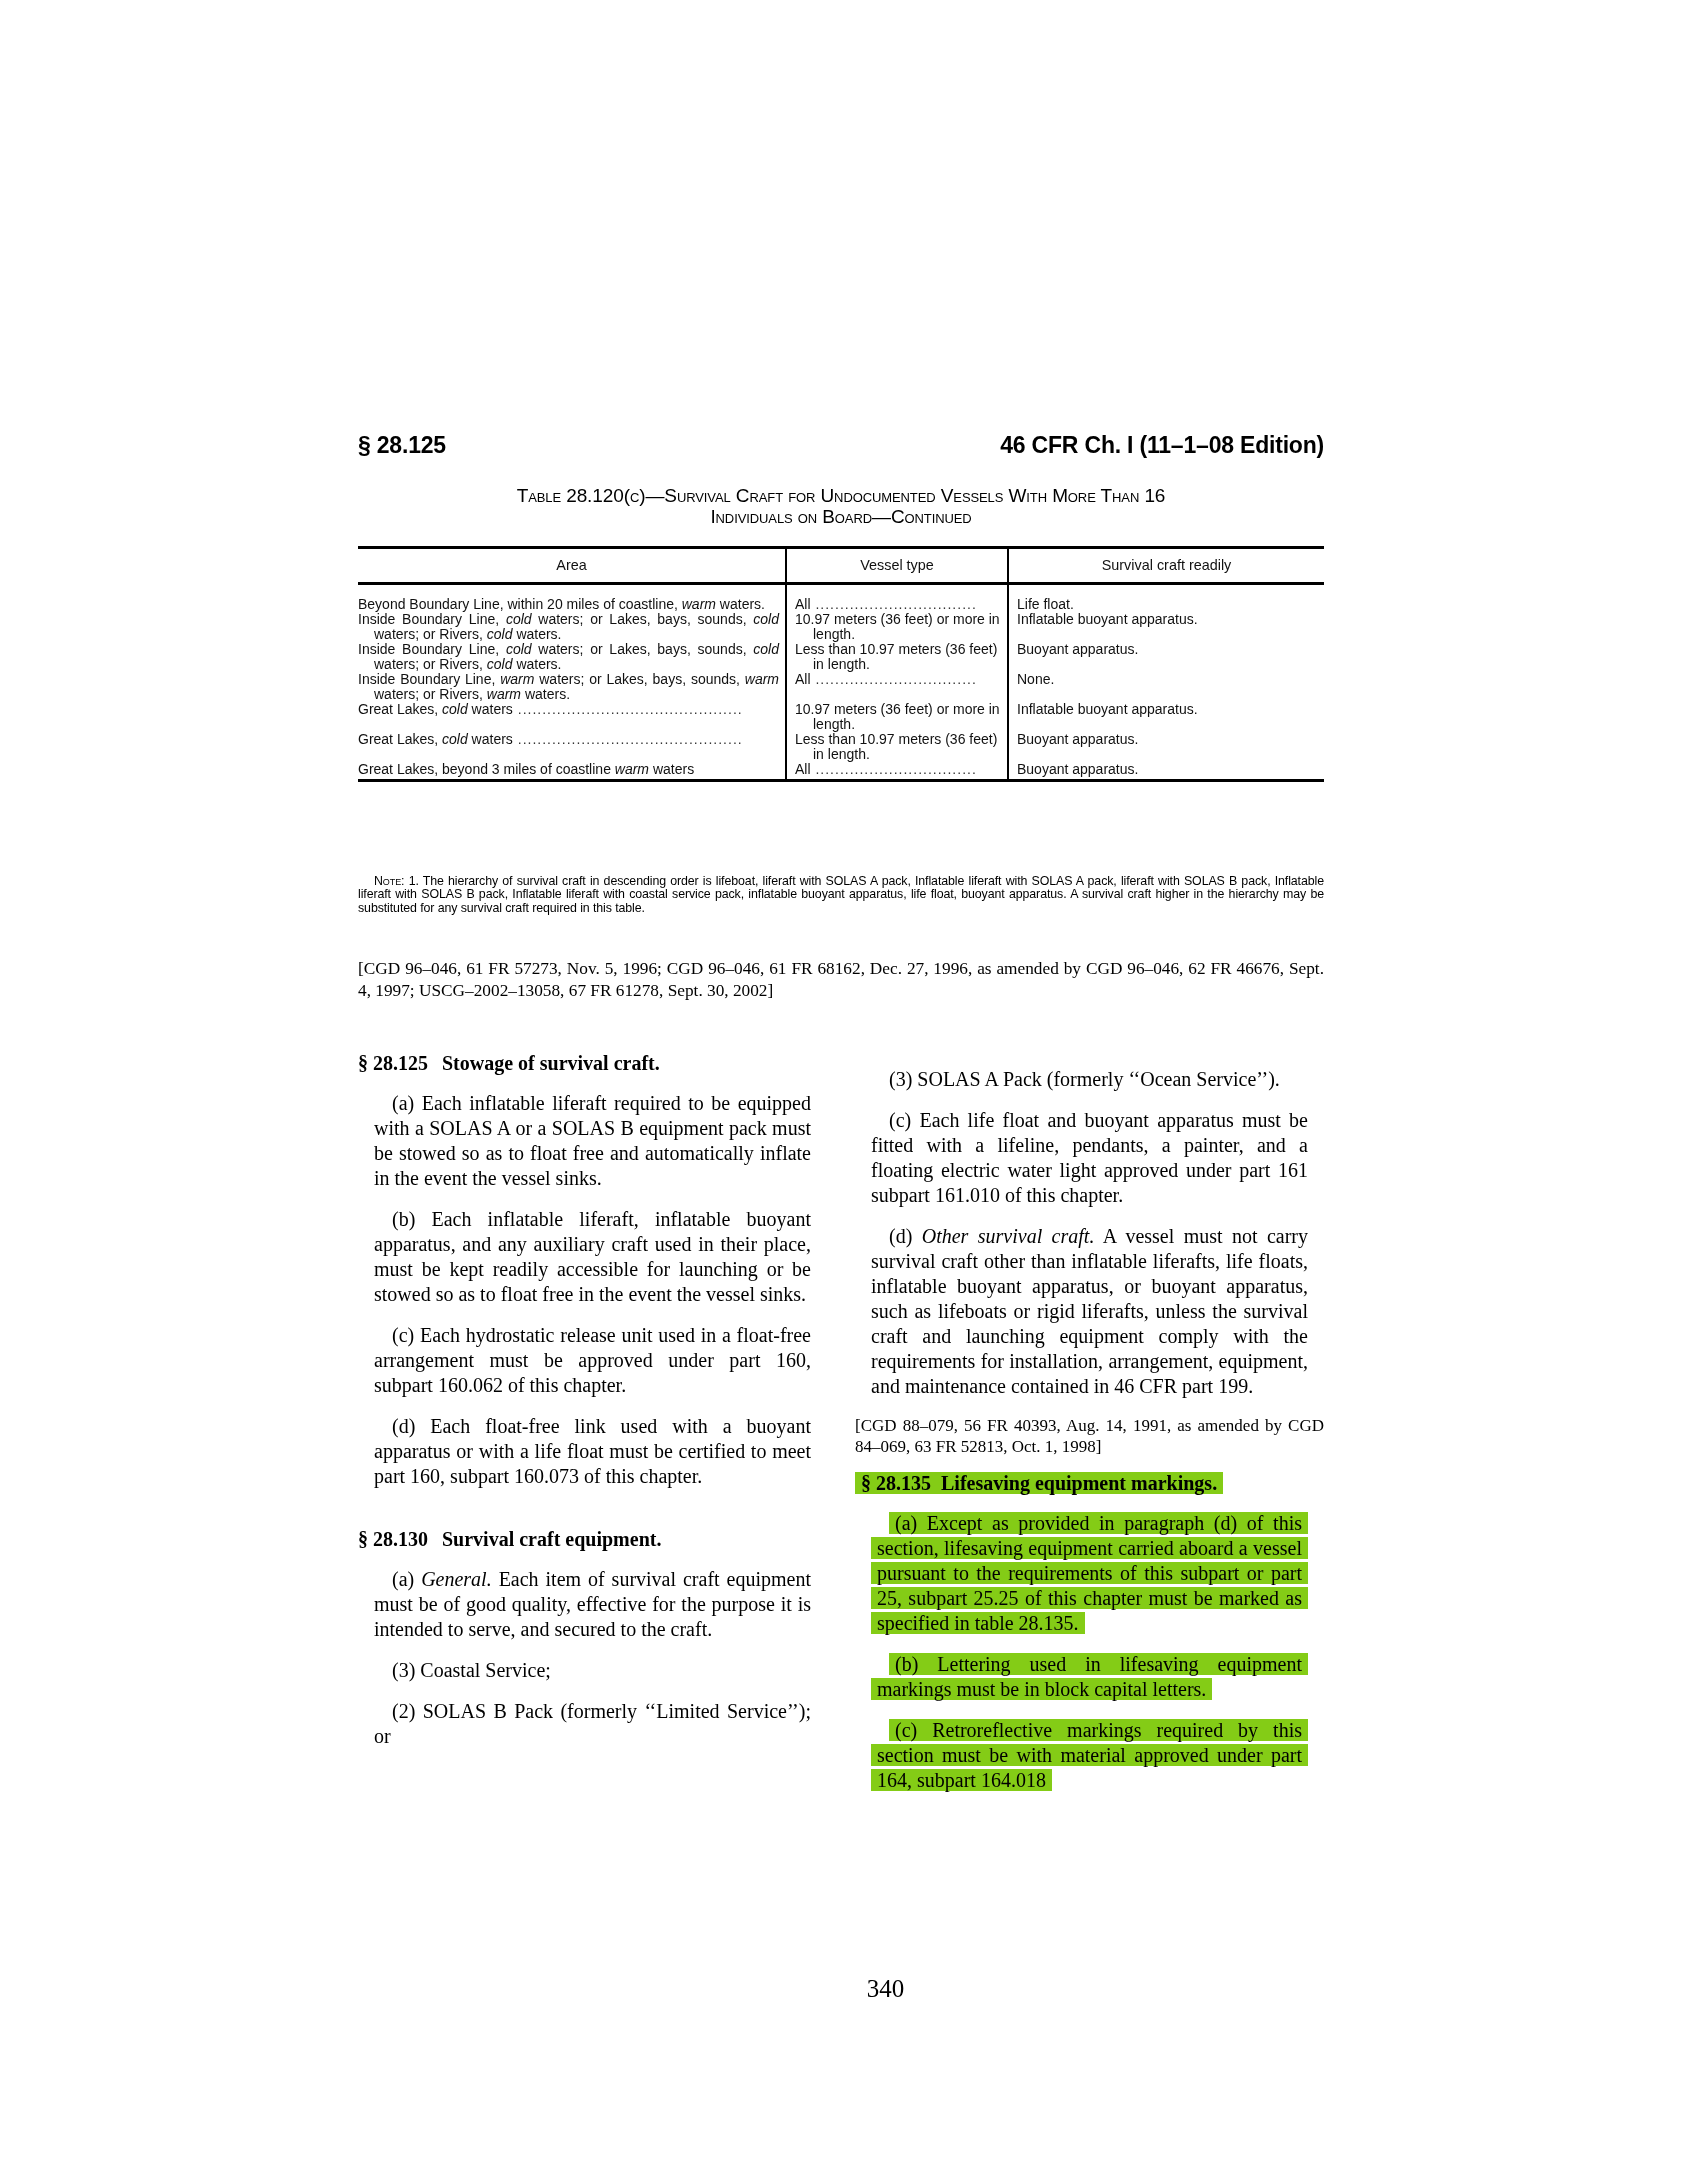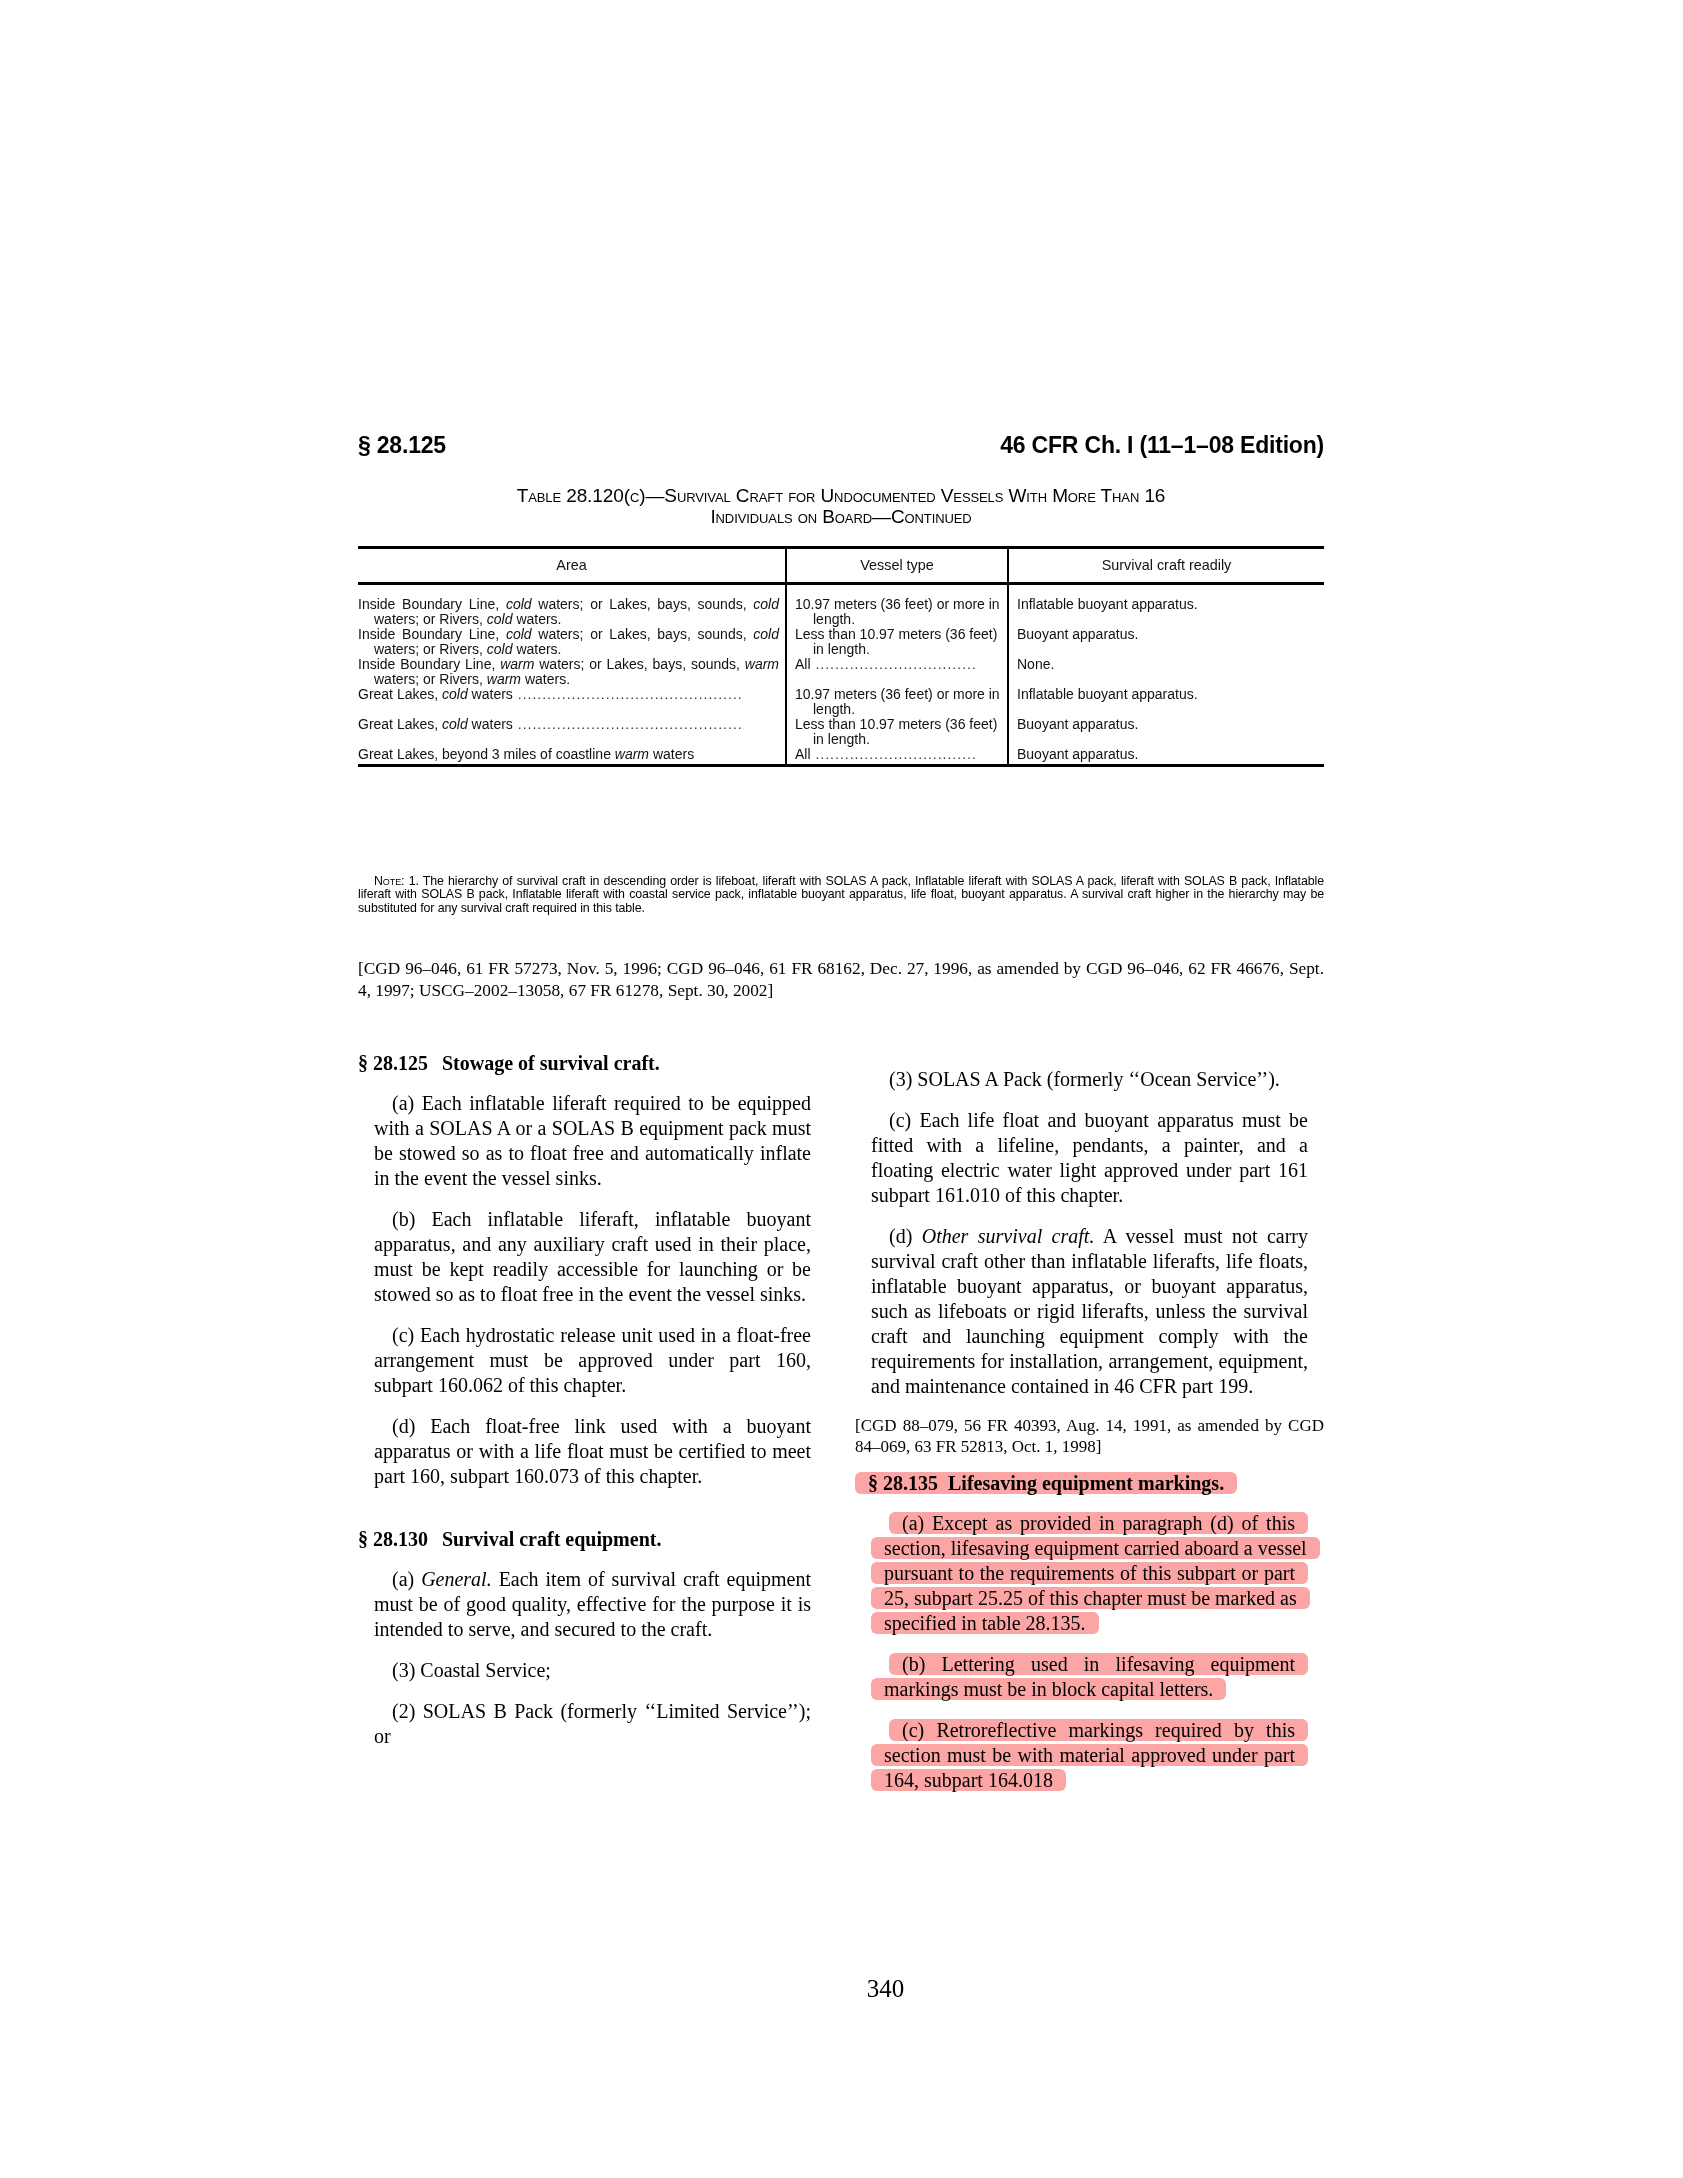--- a/index.html
+++ b/index.html
@@ -65,22 +65,22 @@
 
     .sec-heading {
       font-weight: bold; font-size: 20px; margin: 0 0 8px 0; line-height: 24px;
       text-align: justify;
     }
     .sec-heading .gap { display: inline-block; width: 14px; }
     .para { margin: 16px; text-indent: 18px; }
     .spacer { height: 22px; }
     .cite-small { font-size: 17px; line-height: 21px; margin: 12px 0 0 0; text-align: justify; }
 
-    .hl { background: #fca5a5; box-decoration-break: clone; -webkit-box-decoration-break: clone;
-          border-radius: 6px; padding: 0 13px; }
+    .hl { background: #84cc16; box-decoration-break: clone; -webkit-box-decoration-break: clone;
+          border-radius: 0; padding: 0 6px; }
     .sec-heading.hanging { padding-left: 59px; text-indent: -59px; }
 
     .page-number {
       position: absolute; left: 0; width: 1683px; top: 1975px; text-align: center;
       font-family: "Liberation Serif", serif; font-size: 25px; margin-left: 44px;
     }
   </style>
 </head>
 <body>
 
@@ -98,20 +98,29 @@
   <thead>
     <tr>
       <th class="col-area">Area</th>
       <th class="col-vessel">Vessel type</th>
       <th class="col-craft">Survival craft readily</th>
     </tr>
   </thead>
   <tbody id="table-body">
       <tr>
         <td class="col-area">
+          <span class="cell-hang area">Beyond Boundary Line, within 20 miles of coastline, <i>warm</i> waters.</span>
+        </td>
+        <td class="col-vessel">
+          <span class="cell-hang" style="text-align: left;">All<span class="dots"> .................................</span></span>
+        </td>
+        <td class="col-craft">Life float.</td>
+      </tr>
+      <tr>
+        <td class="col-area">
           <span class="cell-hang area">Inside Boundary Line, <i>cold</i> waters; or Lakes, bays, sounds, <i>cold</i> waters; or Rivers, <i>cold</i> waters.</span>
         </td>
         <td class="col-vessel">
           <span class="cell-hang" style="text-align: left;">10.97 meters (36 feet) or more in length.</span>
         </td>
         <td class="col-craft">Inflatable buoyant apparatus.</td>
       </tr>
       <tr>
         <td class="col-area">
           <span class="cell-hang area">Inside Boundary Line, <i>cold</i> waters; or Lakes, bays, sounds, <i>cold</i> waters; or Rivers, <i>cold</i> waters.</span>

